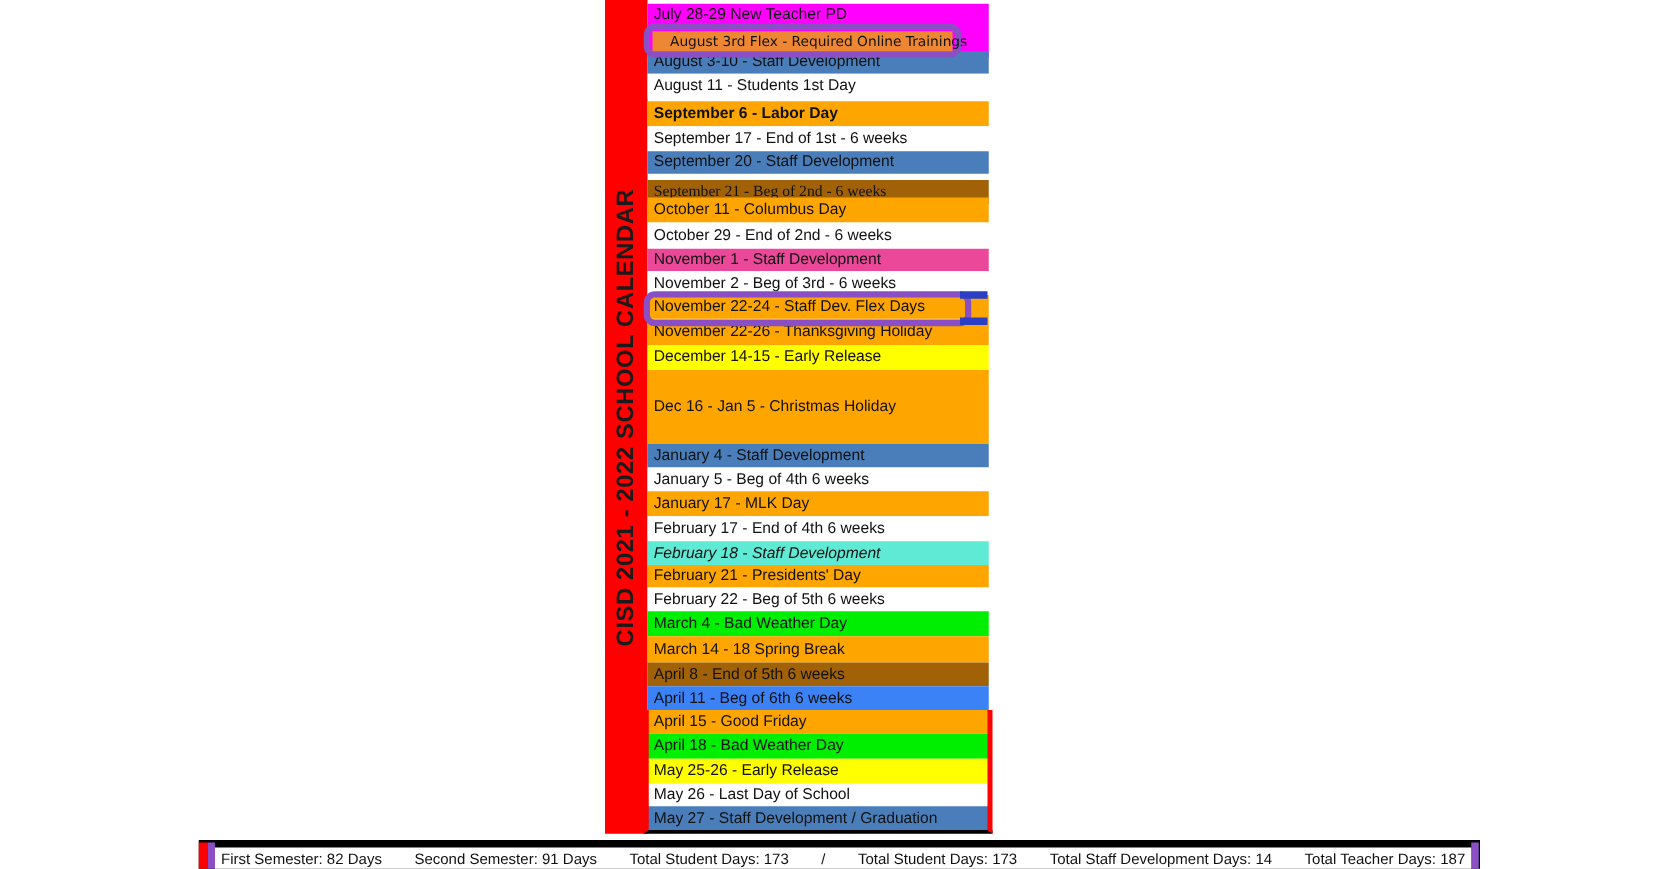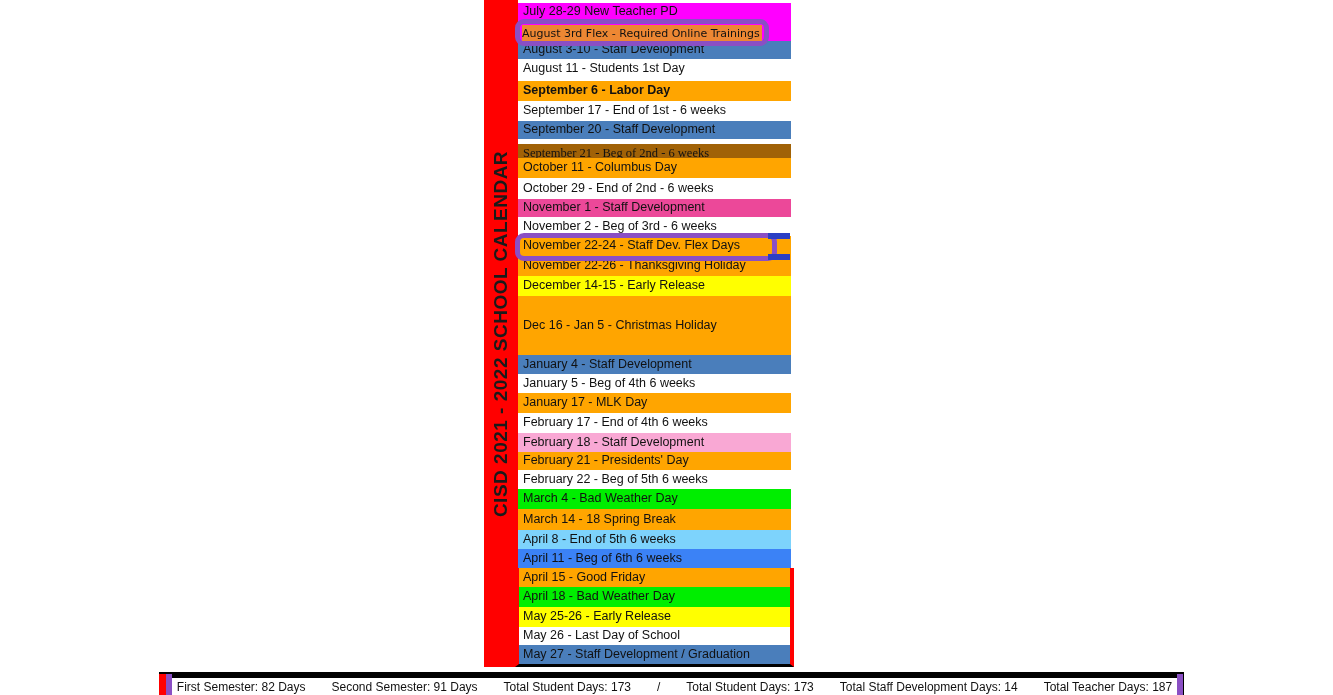--- a/index.html
+++ b/index.html
@@ -106,21 +106,21 @@
   
   #aug-chip {
     position: absolute;
     left: 522px;
     top: 25px;
     width: 240px;
     height: 16px;
     background: #ed8733;
     display: flex;
     align-items: center;
-    padding-left: 0;
+    padding-left: 14px;
     box-sizing: border-box;
     font-family: "DejaVu Sans", sans-serif;
     font-size: 11px;
     color: #111111;
     white-space: nowrap;
   }
 
   
   .sliver {
     position: absolute;
@@ -243,36 +243,36 @@
       </div>
       <div class="cal-row" style="top: 374px; height: 19px; background: rgb(255, 255, 255);">
         <span>January 5 - Beg of 4th 6 weeks</span>
       </div>
       <div class="cal-row" style="top: 393px; height: 20px; background: rgb(255, 165, 0);">
         <span>January 17 - MLK Day</span>
       </div>
       <div class="cal-row" style="top: 413px; height: 20px; background: rgb(255, 255, 255);">
         <span>February 17 - End of 4th 6 weeks</span>
       </div>
-      <div class="cal-row" style="top: 433px; height: 19px; background: #f9a8d4;">
+      <div class="cal-row" style="top: 433px; height: 19px; background: #5eead4; font-style: italic;">
         <span>February 18 - Staff Development</span>
       </div>
       <div class="cal-row" style="top: 452px; height: 18px; background: rgb(255, 165, 0);">
         <span>February 21 - Presidents' Day</span>
       </div>
       <div class="cal-row" style="top: 470px; height: 19px; background: rgb(255, 255, 255);">
         <span>February 22 - Beg of 5th 6 weeks</span>
       </div>
       <div class="cal-row" style="top: 489px; height: 20px; background: rgb(0, 238, 0);">
         <span>March 4 - Bad Weather Day</span>
       </div>
       <div class="cal-row" style="top: 509px; height: 21px; background: rgb(255, 165, 0);">
         <span>March 14 - 18 Spring Break</span>
       </div>
-      <div class="cal-row" style="top: 530px; height: 19px; background: #7dd3fc; text-align: center;">
+      <div class="cal-row" style="top: 530px; height: 19px; background: #a16207; text-align: center;">
         <span>April 8 - End of 5th 6 weeks</span>
       </div>
       <div class="cal-row" style="top: 549px; height: 19px; background: #3b82f6;">
         <span>April 11 - Beg of 6th 6 weeks</span>
       </div>
       <div class="cal-row" style="top: 568px; height: 19px; background: rgb(255, 165, 0);">
         <span>April 15 - Good Friday</span>
       </div>
       <div class="cal-row" style="top: 587px; height: 20px; background: rgb(0, 238, 0);">
         <span>April 18 - Bad Weather Day</span>

